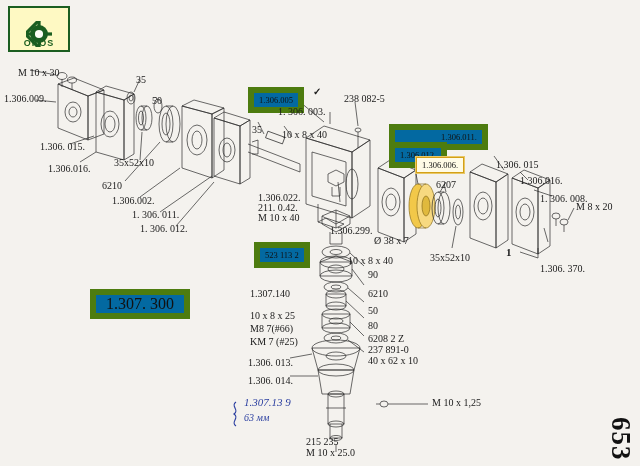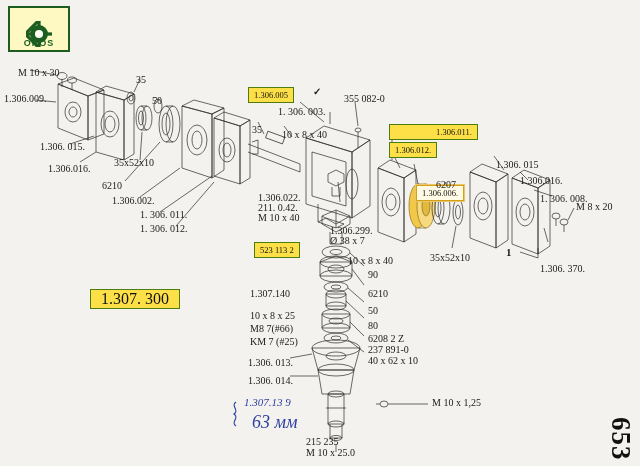--- a/index.html
+++ b/index.html
@@ -45,21 +45,21 @@
     font-family:"Liberation Serif", serif;
     font-size:10px;color:#1a1a1a;white-space:nowrap;
     line-height:9px;
   }
   .lab.b{font-weight:bold;}
   
   .boxlab{
     position:absolute;
     font-family:"Liberation Serif", serif;
     font-size:8.5px;color:#111;white-space:nowrap;
-    border:1px solid #4d7c0f;background:#fde047;
+    border:6px solid #4d7c0f;background:#0369a1;
     padding:2px 5px;line-height:10px;
   }
   .boxlab.hl{
     border:1px solid #d4a017;background:#fffbe6;
     box-shadow:0 0 0 1px #e8c766;
   }
   .boxlab.big{font-size:16px;padding:4px 10px;}
   
   .pageno{
     position:absolute;right:4px;bottom:6px;
@@ -328,43 +328,43 @@
 
       <g stroke="#2b3fa0" fill="none" stroke-width="1.2">
         <path d="M236 346 C230 350 240 354 234 358 C240 362 230 366 236 370"></path>
       </g>
     </svg>
 
     <div class="boxlab" style="left:248px;top:31px;">1.306.005</div>
     <div class="lab b" style="left:313px;top:31px;">✓</div>
     <div class="boxlab" style="left:389px;top:68px;padding-left:46px;">1.306.011.</div>
     <div class="boxlab" style="left:389px;top:86px;">1.306.012.</div>
-    <div class="boxlab hl" style="left:416px;top:101px;margin-top:28px;">1.306.006.</div>
+    <div class="boxlab hl" style="left:416px;top:101px;">1.306.006.</div>
     <div class="boxlab big" style="left:90px;top:233px;">1.307. 300</div>
 
     <div class="lab" style="left:18px;top:12px;">M 10 x 30</div>
     <div class="lab" style="left:4px;top:38px;">1.306.009.</div>
     <div class="lab" style="left:136px;top:19px;">35</div>
     <div class="lab" style="left:152px;top:40px;">50</div>
     <div class="lab" style="left:40px;top:86px;">1.306. 015.</div>
     <div class="lab" style="left:48px;top:108px;">1.306.016.</div>
     <div class="lab" style="left:114px;top:102px;">35x52x10</div>
     <div class="lab" style="left:102px;top:125px;">6210</div>
     <div class="lab" style="left:112px;top:140px;">1.306.002.</div>
-    <div class="lab" style="left:140px;top:154px;">1. 306. 011.</div>
+    <div class="lab" style="left:132px;top:154px;">1. 306. 011.</div>
     <div class="lab" style="left:140px;top:168px;">1. 306. 012.</div>
     <div class="lab" style="left:278px;top:51px;">1. 306. 003.</div>
-    <div class="lab" style="left:344px;top:38px;">355 082-0</div>
+    <div class="lab" style="left:344px;top:38px;">238 082-5</div>
     <div class="lab" style="left:282px;top:74px;">10 x 8 x 40</div>
     <div class="lab" style="left:252px;top:69px;">35</div>
     <div class="lab" style="left:258px;top:137px;text-align:right;">1.306.022.</div>
     <div class="lab" style="left:258px;top:147px;">211. 0.42.</div>
     <div class="lab" style="left:258px;top:157px;">M 10 x 40</div>
     <div class="lab" style="left:330px;top:170px;">1.306.299.</div>
-    <div class="lab" style="left:330px;top:180px;">Ø 38 x 7</div>
+    <div class="lab" style="left:330px;top:180px;padding-left:44px;">Ø 38 x 7</div>
     <div class="boxlab" style="left:254px;top:186px;">523 113 2</div>
     <div class="lab" style="left:348px;top:200px;">10 x 8 x 40</div>
     <div class="lab" style="left:368px;top:214px;">90</div>
     <div class="lab" style="left:368px;top:233px;">6210</div>
     <div class="lab" style="left:368px;top:250px;">50</div>
     <div class="lab" style="left:368px;top:265px;">80</div>
     <div class="lab" style="left:368px;top:278px;">6208  2 Z</div>
     <div class="lab" style="left:368px;top:289px;">237 891-0</div>
     <div class="lab" style="left:368px;top:300px;">40 x 62 x 10</div>
     <div class="lab" style="left:250px;top:233px;">1.307.140</div>
@@ -379,17 +379,17 @@
     <div class="lab" style="left:436px;top:124px;">6207</div>
     <div class="lab" style="left:496px;top:104px;">1.306. 015</div>
     <div class="lab" style="left:520px;top:120px;">1.306.016.</div>
     <div class="lab" style="left:540px;top:138px;">1. 306. 008.</div>
     <div class="lab" style="left:430px;top:197px;">35x52x10</div>
     <div class="lab b" style="left:506px;top:192px;font-size:11px;">1</div>
     <div class="lab" style="left:576px;top:146px;">M 8 x 20</div>
     <div class="lab" style="left:540px;top:208px;">1.306. 370.</div>
 
     <div class="hand" style="left:244px;top:340px;">1.307.13 9</div>
-    <div class="hand" style="left:244px;top:356px;font-size:18px;margin-left:8px;">63 мм</div>
+    <div class="hand" style="left:244px;top:356px;font-size:10px;">63 мм</div>
   </div>
 
   <div class="pageno">653</div>
 </div>
 
 </body></html>

